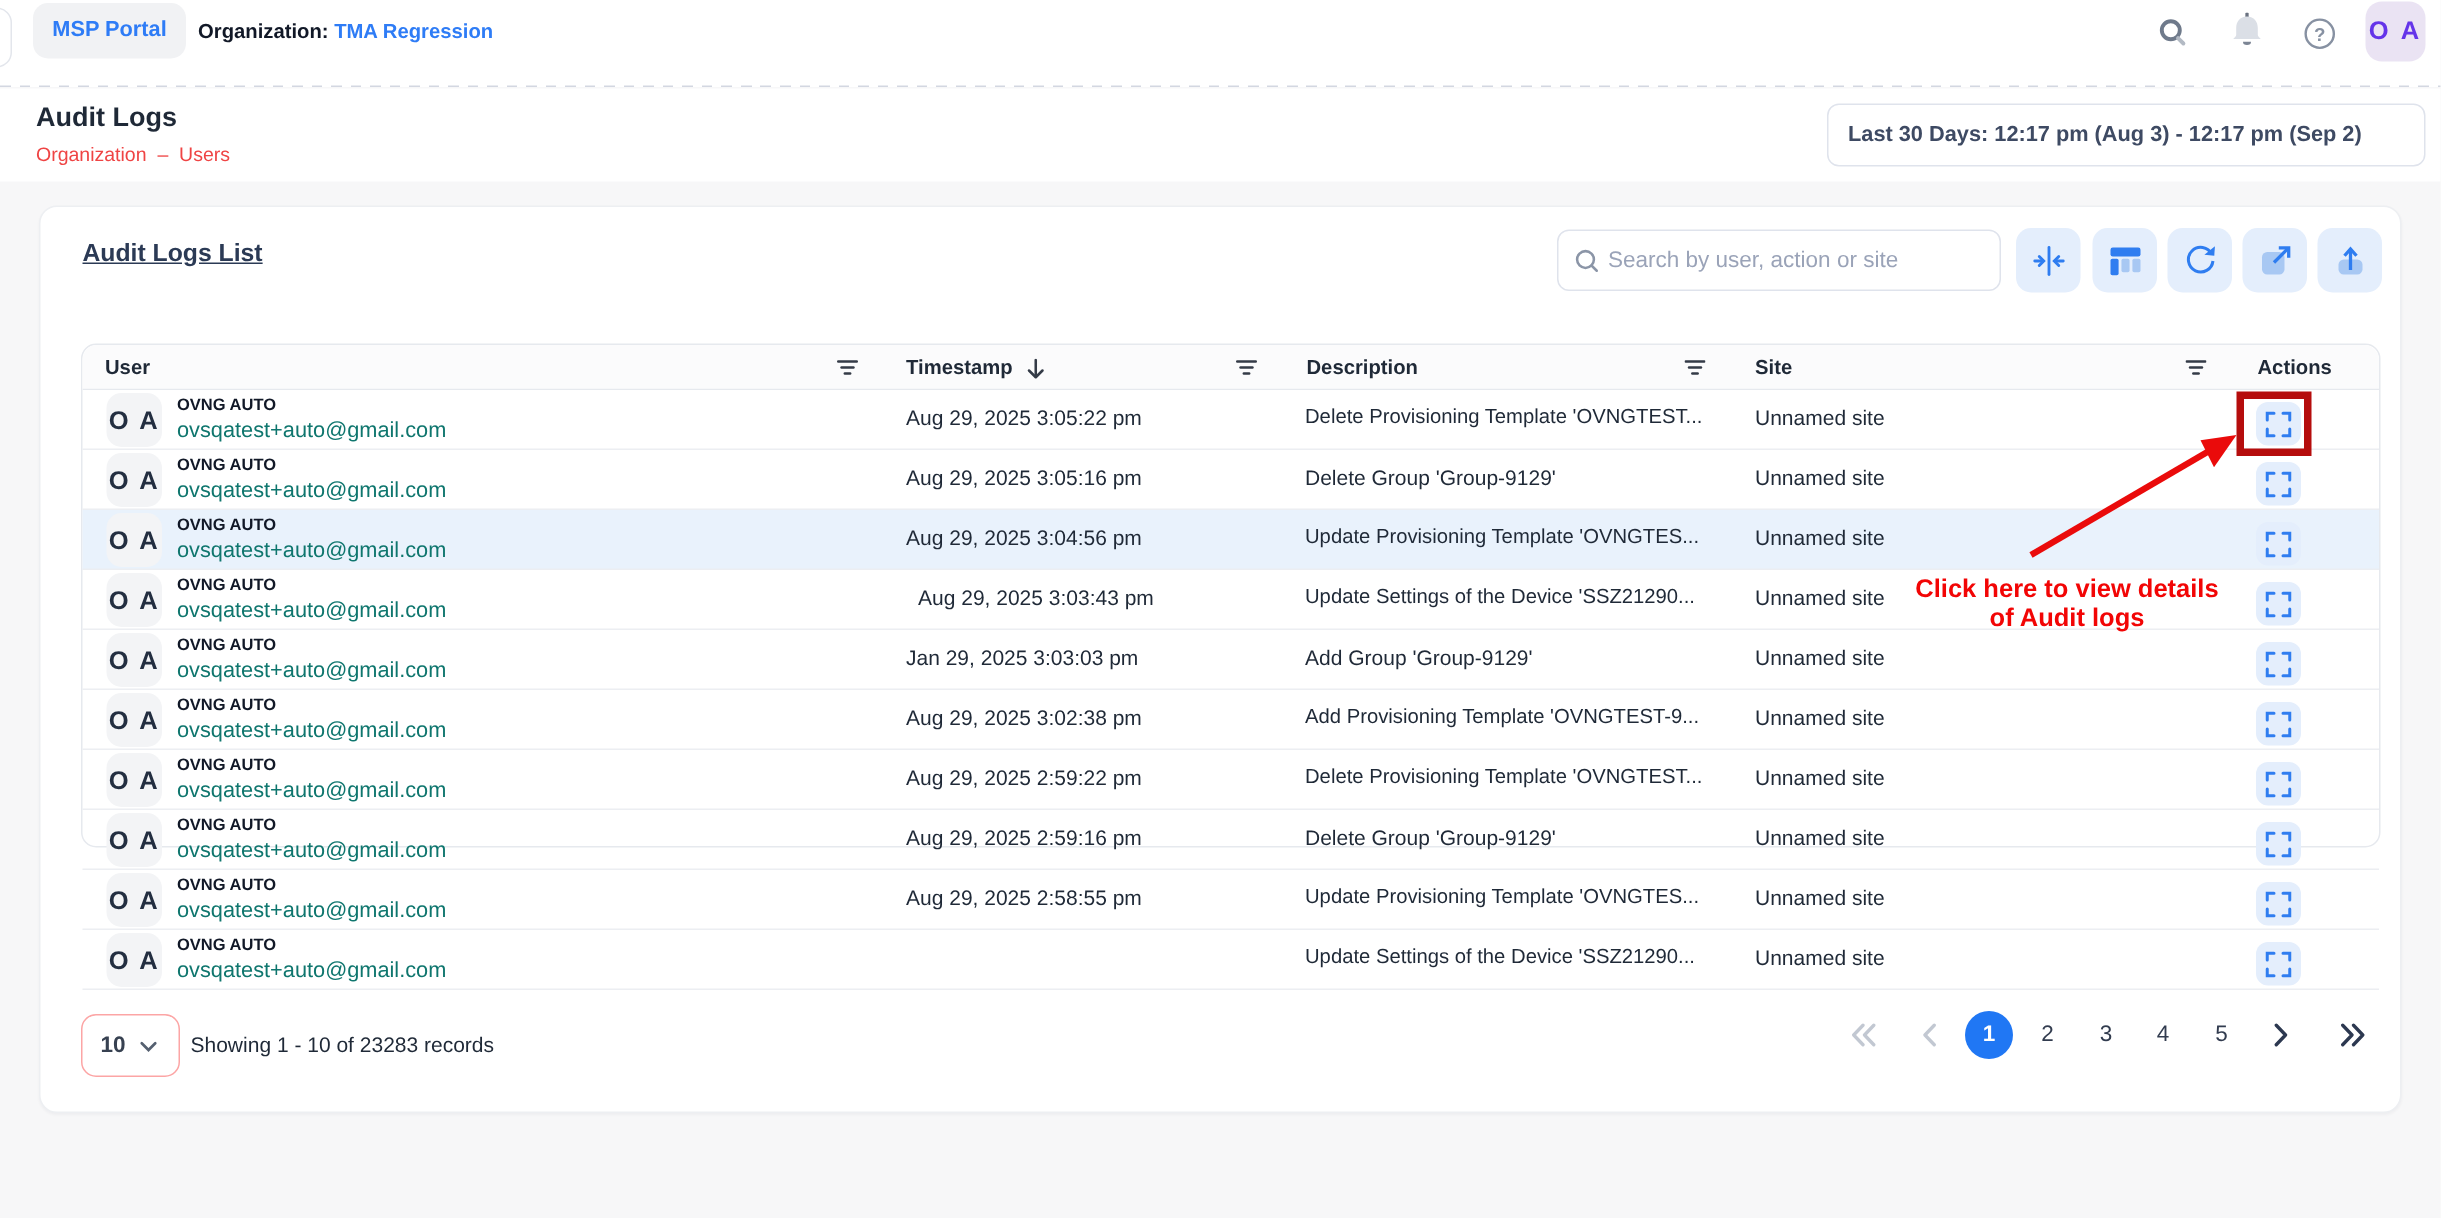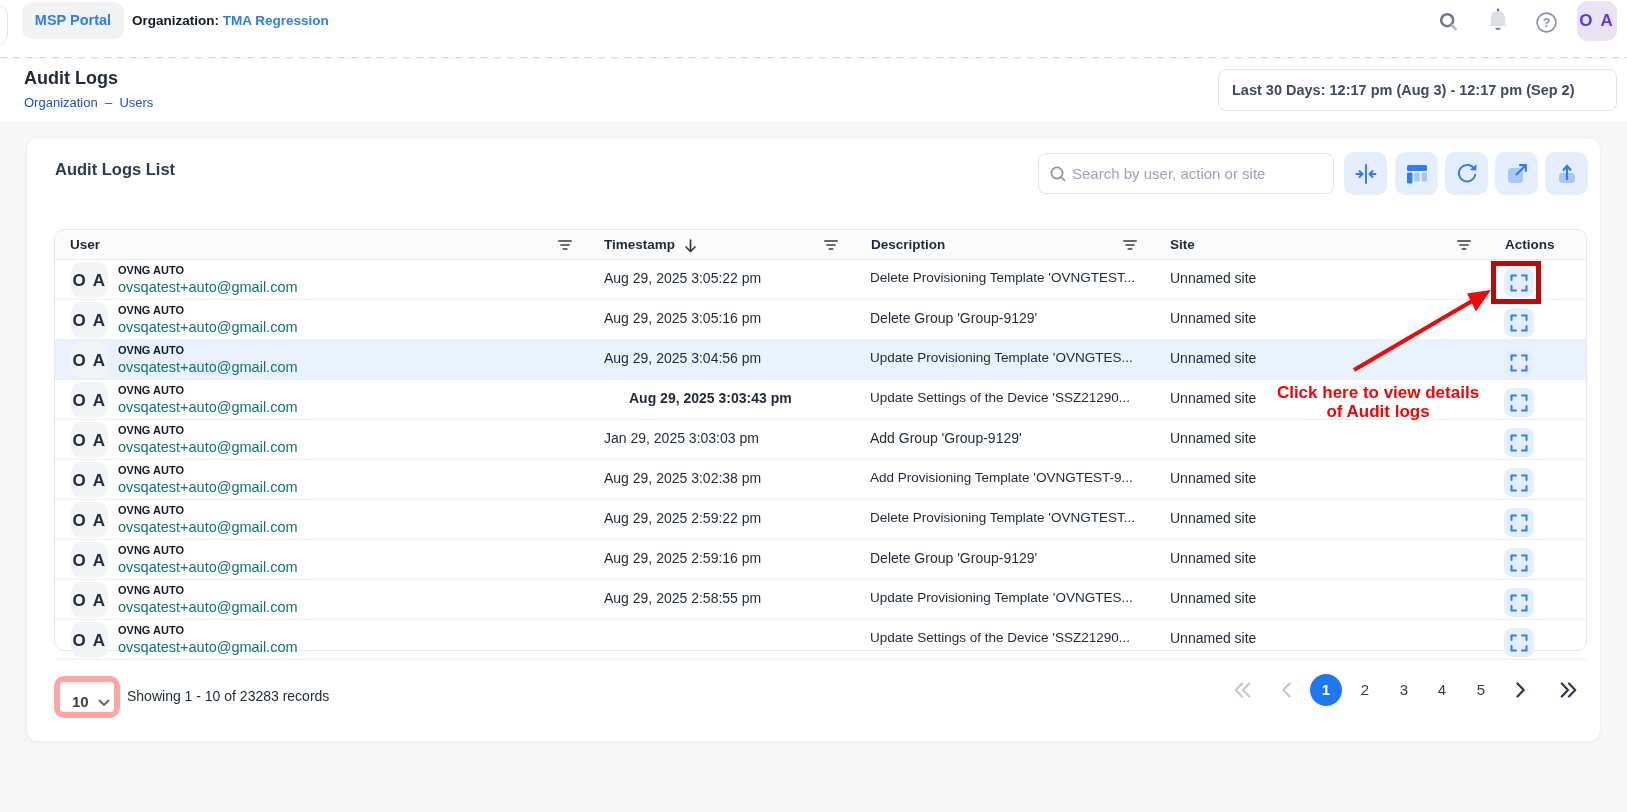--- a/index.html
+++ b/index.html
@@ -12,47 +12,47 @@
 .edgebtn { position:absolute; left:-30px; top:5px; width:38px; height:40px; background:#fff; border:1px solid #e3e6ec; border-radius:10px; }
 .chip { position:absolute; left:22px; top:2px; width:102px; height:37px; background:#f1f2f4; border-radius:10px; color:#2e7cf6; font-weight:bold; font-size:14.5px; line-height:37px; text-align:center; }
 .orglabel { position:absolute; left:132px; top:13px; font-size:13.5px; font-weight:bold; color:#111827; }
 .orgname { color:#2e7cf6; }
 .ticon { position:absolute; top:12px; }
 .avatar { position:absolute; left:1577px; top:1px; width:40px; height:40px; background:#eae3f3; border-radius:11px; color:#6434e9; font-weight:bold; font-size:17px; line-height:40px; text-align:center; letter-spacing:2px; }
 
 
 .pagehead { position:absolute; left:0; top:59px; width:1627px; height:62px; background:#fff; }
 .title { position:absolute; left:24px; top:9px; font-size:18px; font-weight:bold; color:#1f2937; }
-.crumb { position:absolute; left:24px; top:36px; font-size:13px; color:#1d4ed8; }
+.crumb { position:absolute; left:24px; top:36px; font-size:13px; color:#ef4444; }
 .daterange { position:absolute; left:1218px; top:10px; width:399px; height:42px; background:#fff; border:1px solid #dfe3ec; border-radius:8px; font-size:14.5px; font-weight:bold; color:#3e4a63; line-height:40px; padding-left:13px; }
 
 
 .card { position:absolute; left:26px; top:137px; width:1575px; height:605px; background:#fff; border:1px solid #edeff2; border-radius:12px; box-shadow:0 1px 2px rgba(16,24,40,.04); }
-.cardtitle { position:absolute; left:28px; top:22px; font-size:16.5px; font-weight:bold; color:#2b3a55; }
+.cardtitle { position:absolute; left:28px; top:22px; font-size:16.5px; font-weight:bold; color:#2b3a55;text-decoration:underline; }
 .search { position:absolute; left:1011px; top:15px; width:296px; height:41px; border:1px solid #dfe3ec; border-radius:8px; background:#fff; }
 .search svg { position:absolute; left:11px; top:12px; }
 .search .ph { position:absolute; left:33px; top:11px; font-size:15px; color:#9aa3b8; }
 .tbtn { position:absolute; top:14px; width:43px; height:43px; background:#e4eefc; border-radius:10px; }
 .tbtn svg { position:absolute; left:50%; top:50%; transform:translate(-50%,-50%); }
 
 
-.tbl { position:absolute; left:27px; top:91px; width:1533px; height:422px; border:1px solid #e6e9ee; border-radius:10px; }
+.tbl { position:absolute; left:27px; top:91px; width:1533px; height:336px; border:1px solid #e6e9ee; border-radius:10px; }
 .thead { position:absolute; left:0; top:0; width:100%; height:30px; background:#fbfbfc; border-bottom:1px solid #e6e9ee; border-radius:10px 10px 0 0; }
 .th { position:absolute; top:0; height:30px; line-height:30px; font-size:13.5px; font-weight:bold; color:#1f2937; }
 .row { position:absolute; left:0; width:100%; height:40px; border-bottom:1px solid #eceef2; }
 .row.hl { background:#e9f2fc; }
 .rav { position:absolute; left:16px; top:2px; width:37px; height:36px; background:#f3f4f6; border-radius:10px; color:#232e40; font-weight:bold; font-size:17px; line-height:38px; text-align:center; letter-spacing:1.5px; }
 .rname { position:absolute; left:63px; top:4px; font-size:11px; font-weight:bold; color:#111827; }
 .remail { position:absolute; left:63px; top:19px; font-size:14.5px; color:#0f766e; }
 .rcell { position:absolute; top:-2px; height:40px; line-height:40px; font-size:14px; color:#1f2937; }
 .ricon { position:absolute; left:1449px; top:8px; width:30px; height:29px; background:#e4eefc; border-radius:8px; }
 .ricon svg { position:absolute; left:4.5px; top:4.5px; }
 
 
-.pagesel { position:absolute; left:27px; top:538px; width:66px; height:42px; border:6px solid #fca5a5; border-radius:10px; }
+.pagesel { position:absolute; left:27px; top:538px; width:66px; height:42px; border:1px solid #fca5a5; border-radius:10px; }
 .pagesel .num { position:absolute; left:12px; top:11px; font-size:15px; font-weight:bold; color:#374151; }
 .showing { position:absolute; left:100px; top:550px; font-size:14px; color:#1f2937; }
 .pg { position:absolute; top:0; width:32px; height:32px; text-align:center; line-height:32px; font-size:15px; color:#323c4f; }
 .pg.cur { background:#2077f4; color:#fff; border-radius:50%; font-weight:bold; }
 
 
 .redbox { position:absolute; left:1491px; top:261px; width:50px; height:43px; border:5px solid #b50d0d; }
 .redtext { position:absolute; left:1262px; top:383px; width:232px; white-space:nowrap; text-align:center; color:#f20505; font-weight:bold; font-size:17px; line-height:19px; font-family:"Liberation Sans", sans-serif; }
 </style>
 </head>
@@ -212,21 +212,21 @@
               <path d="M13 2.5 L17.5 2.5 L17.5 7"></path>
               <path d="M17.5 13 L17.5 17.5 L13 17.5"></path>
               <path d="M7 17.5 L2.5 17.5 L2.5 13"></path>
             </svg>
           </div>
   </div>
         <div class="row" style="top:150px;">
     <div class="rav">O A</div>
     <div class="rname">OVNG AUTO</div>
     <div class="remail">ovsqatest+auto@gmail.com</div>
-    <div class="rcell" style="left:574px;font-weight:bold;">Aug 29, 2025 3:03:43 pm</div>
+    <div class="rcell" style="left:557px;">Aug 29, 2025 3:03:43 pm</div>
     <div class="rcell" style="left:815px; font-size:13.5px;">Update Settings of the Device 'SSZ21290...</div>
     <div class="rcell" style="left:1115px;">Unnamed site</div>
     <div class="ricon">
             <svg width="20" height="20" viewBox="0 0 20 20" fill="none" stroke="#2f7df0" stroke-width="2" stroke-linecap="round">
               <path d="M2.5 7 L2.5 2.5 L7 2.5"></path>
               <path d="M13 2.5 L17.5 2.5 L17.5 7"></path>
               <path d="M17.5 13 L17.5 17.5 L13 17.5"></path>
               <path d="M7 17.5 L2.5 17.5 L2.5 13"></path>
             </svg>
           </div>

